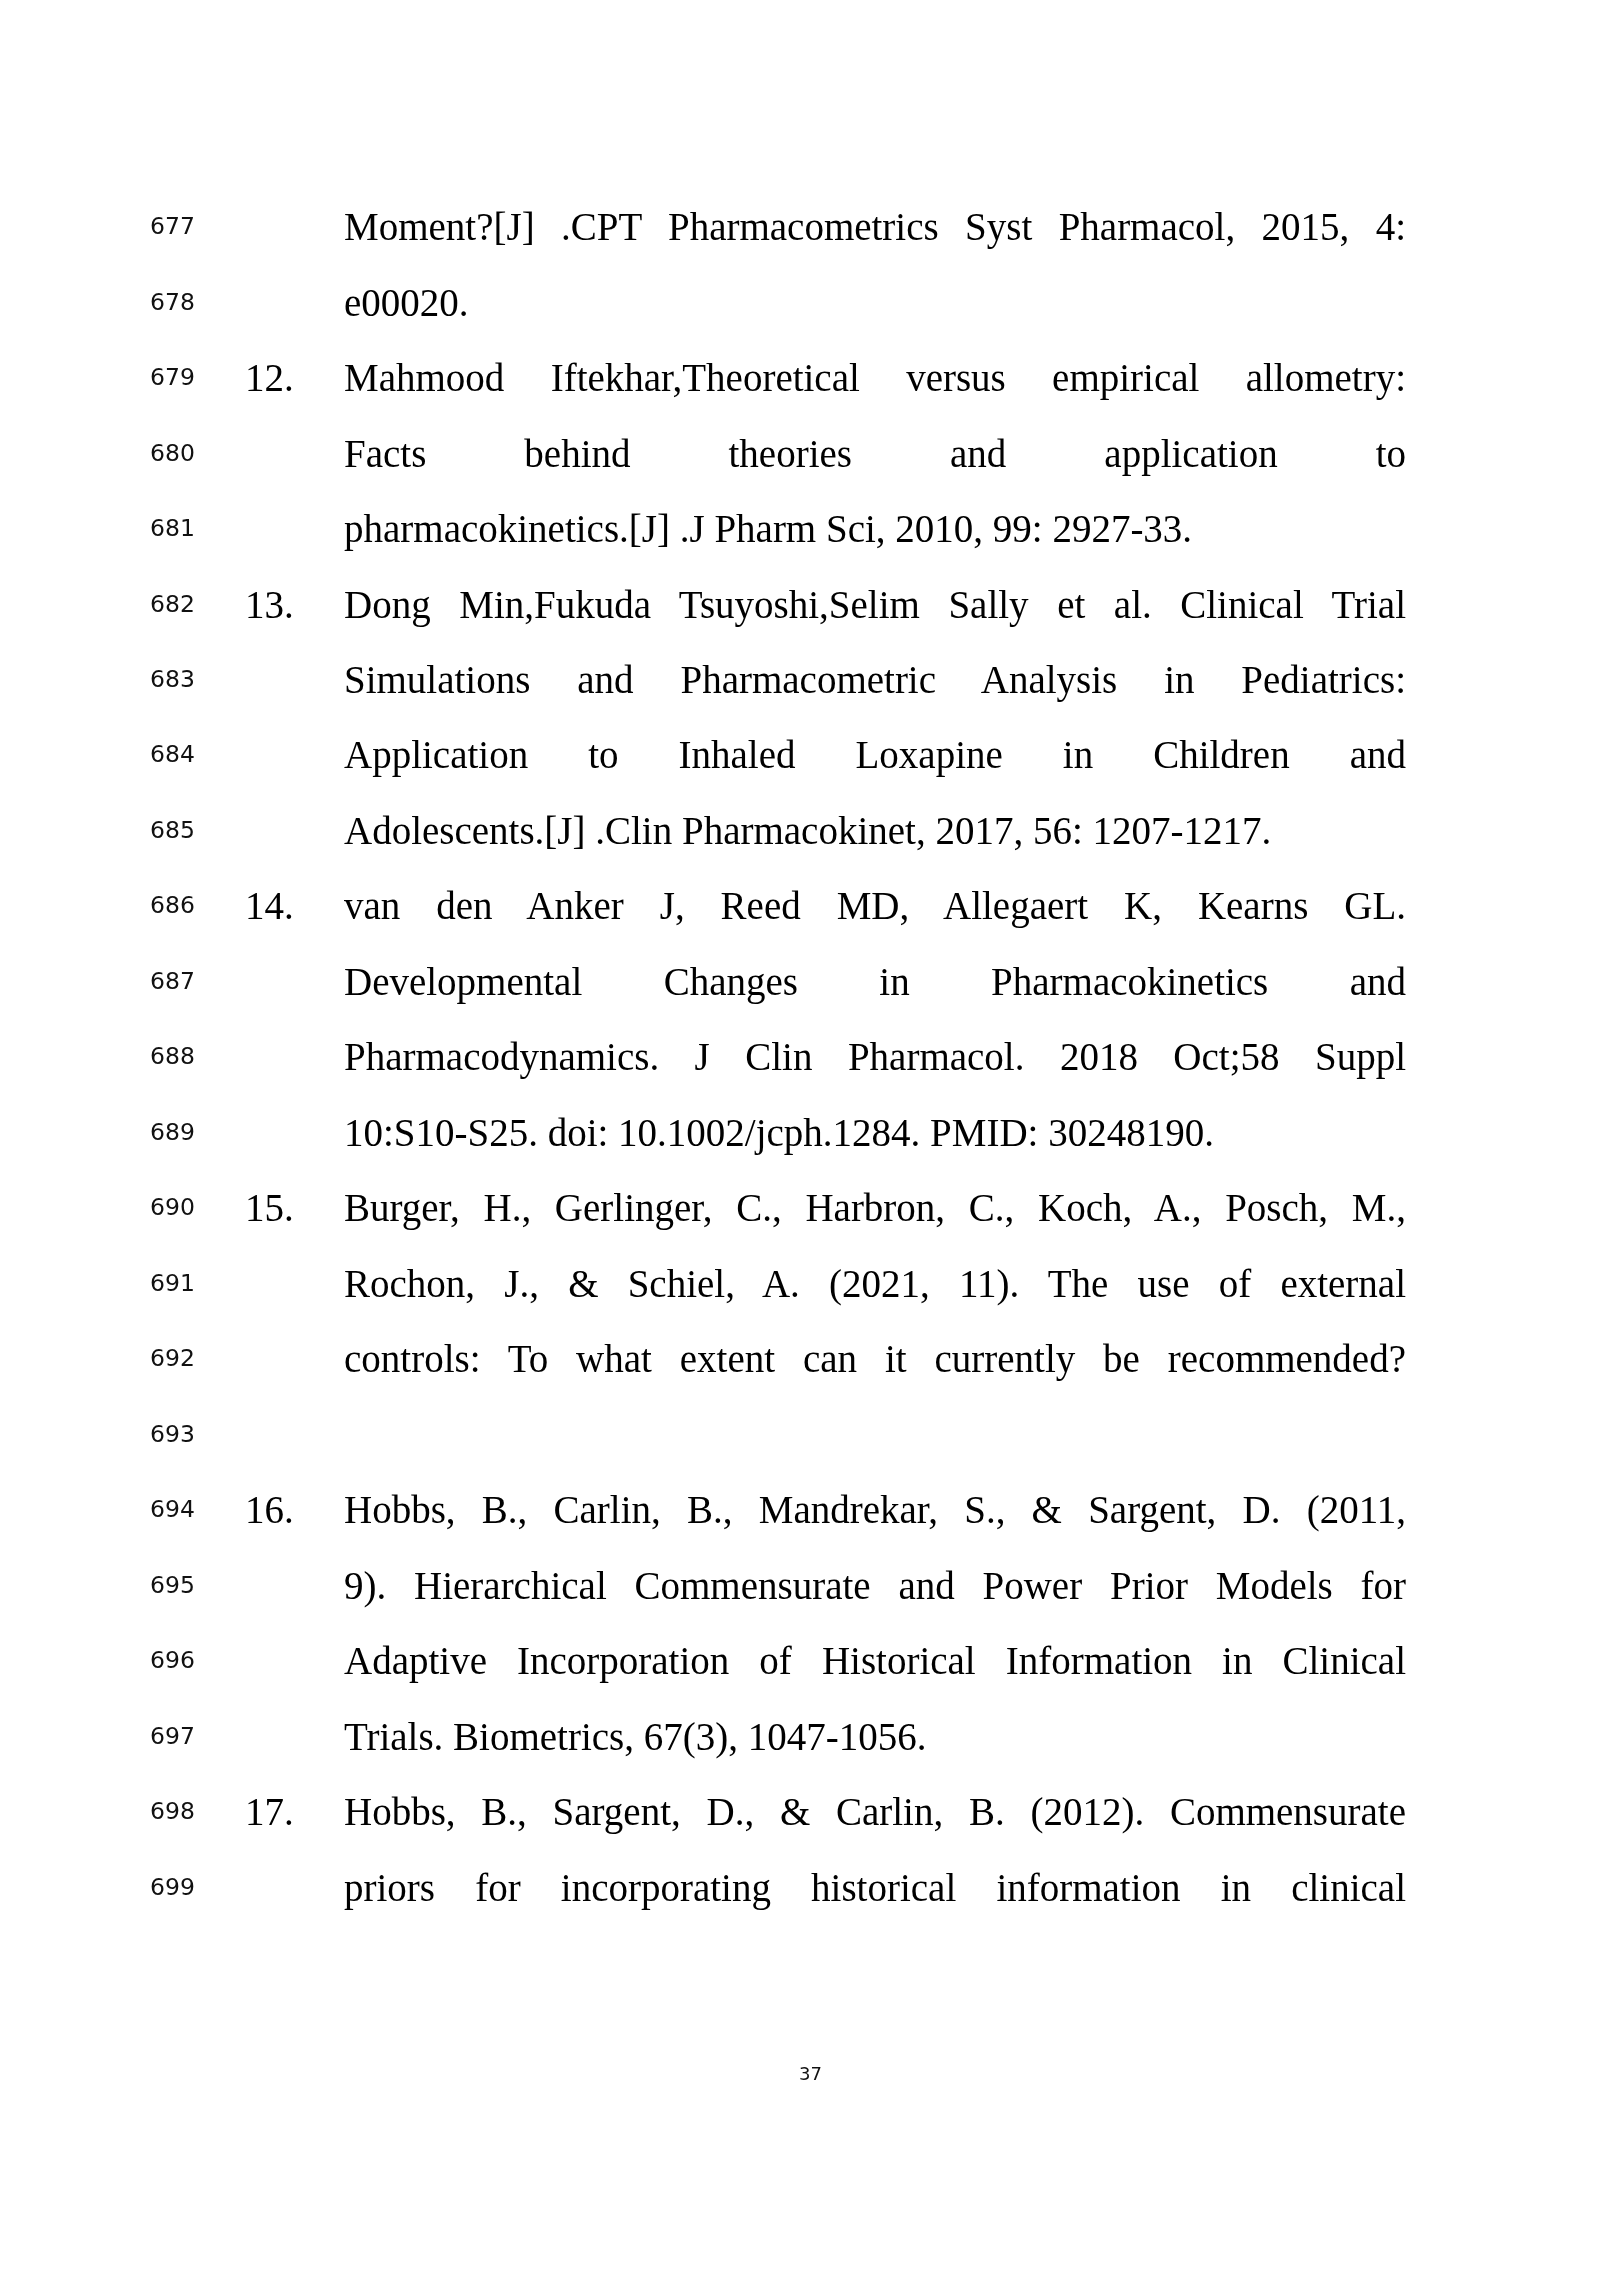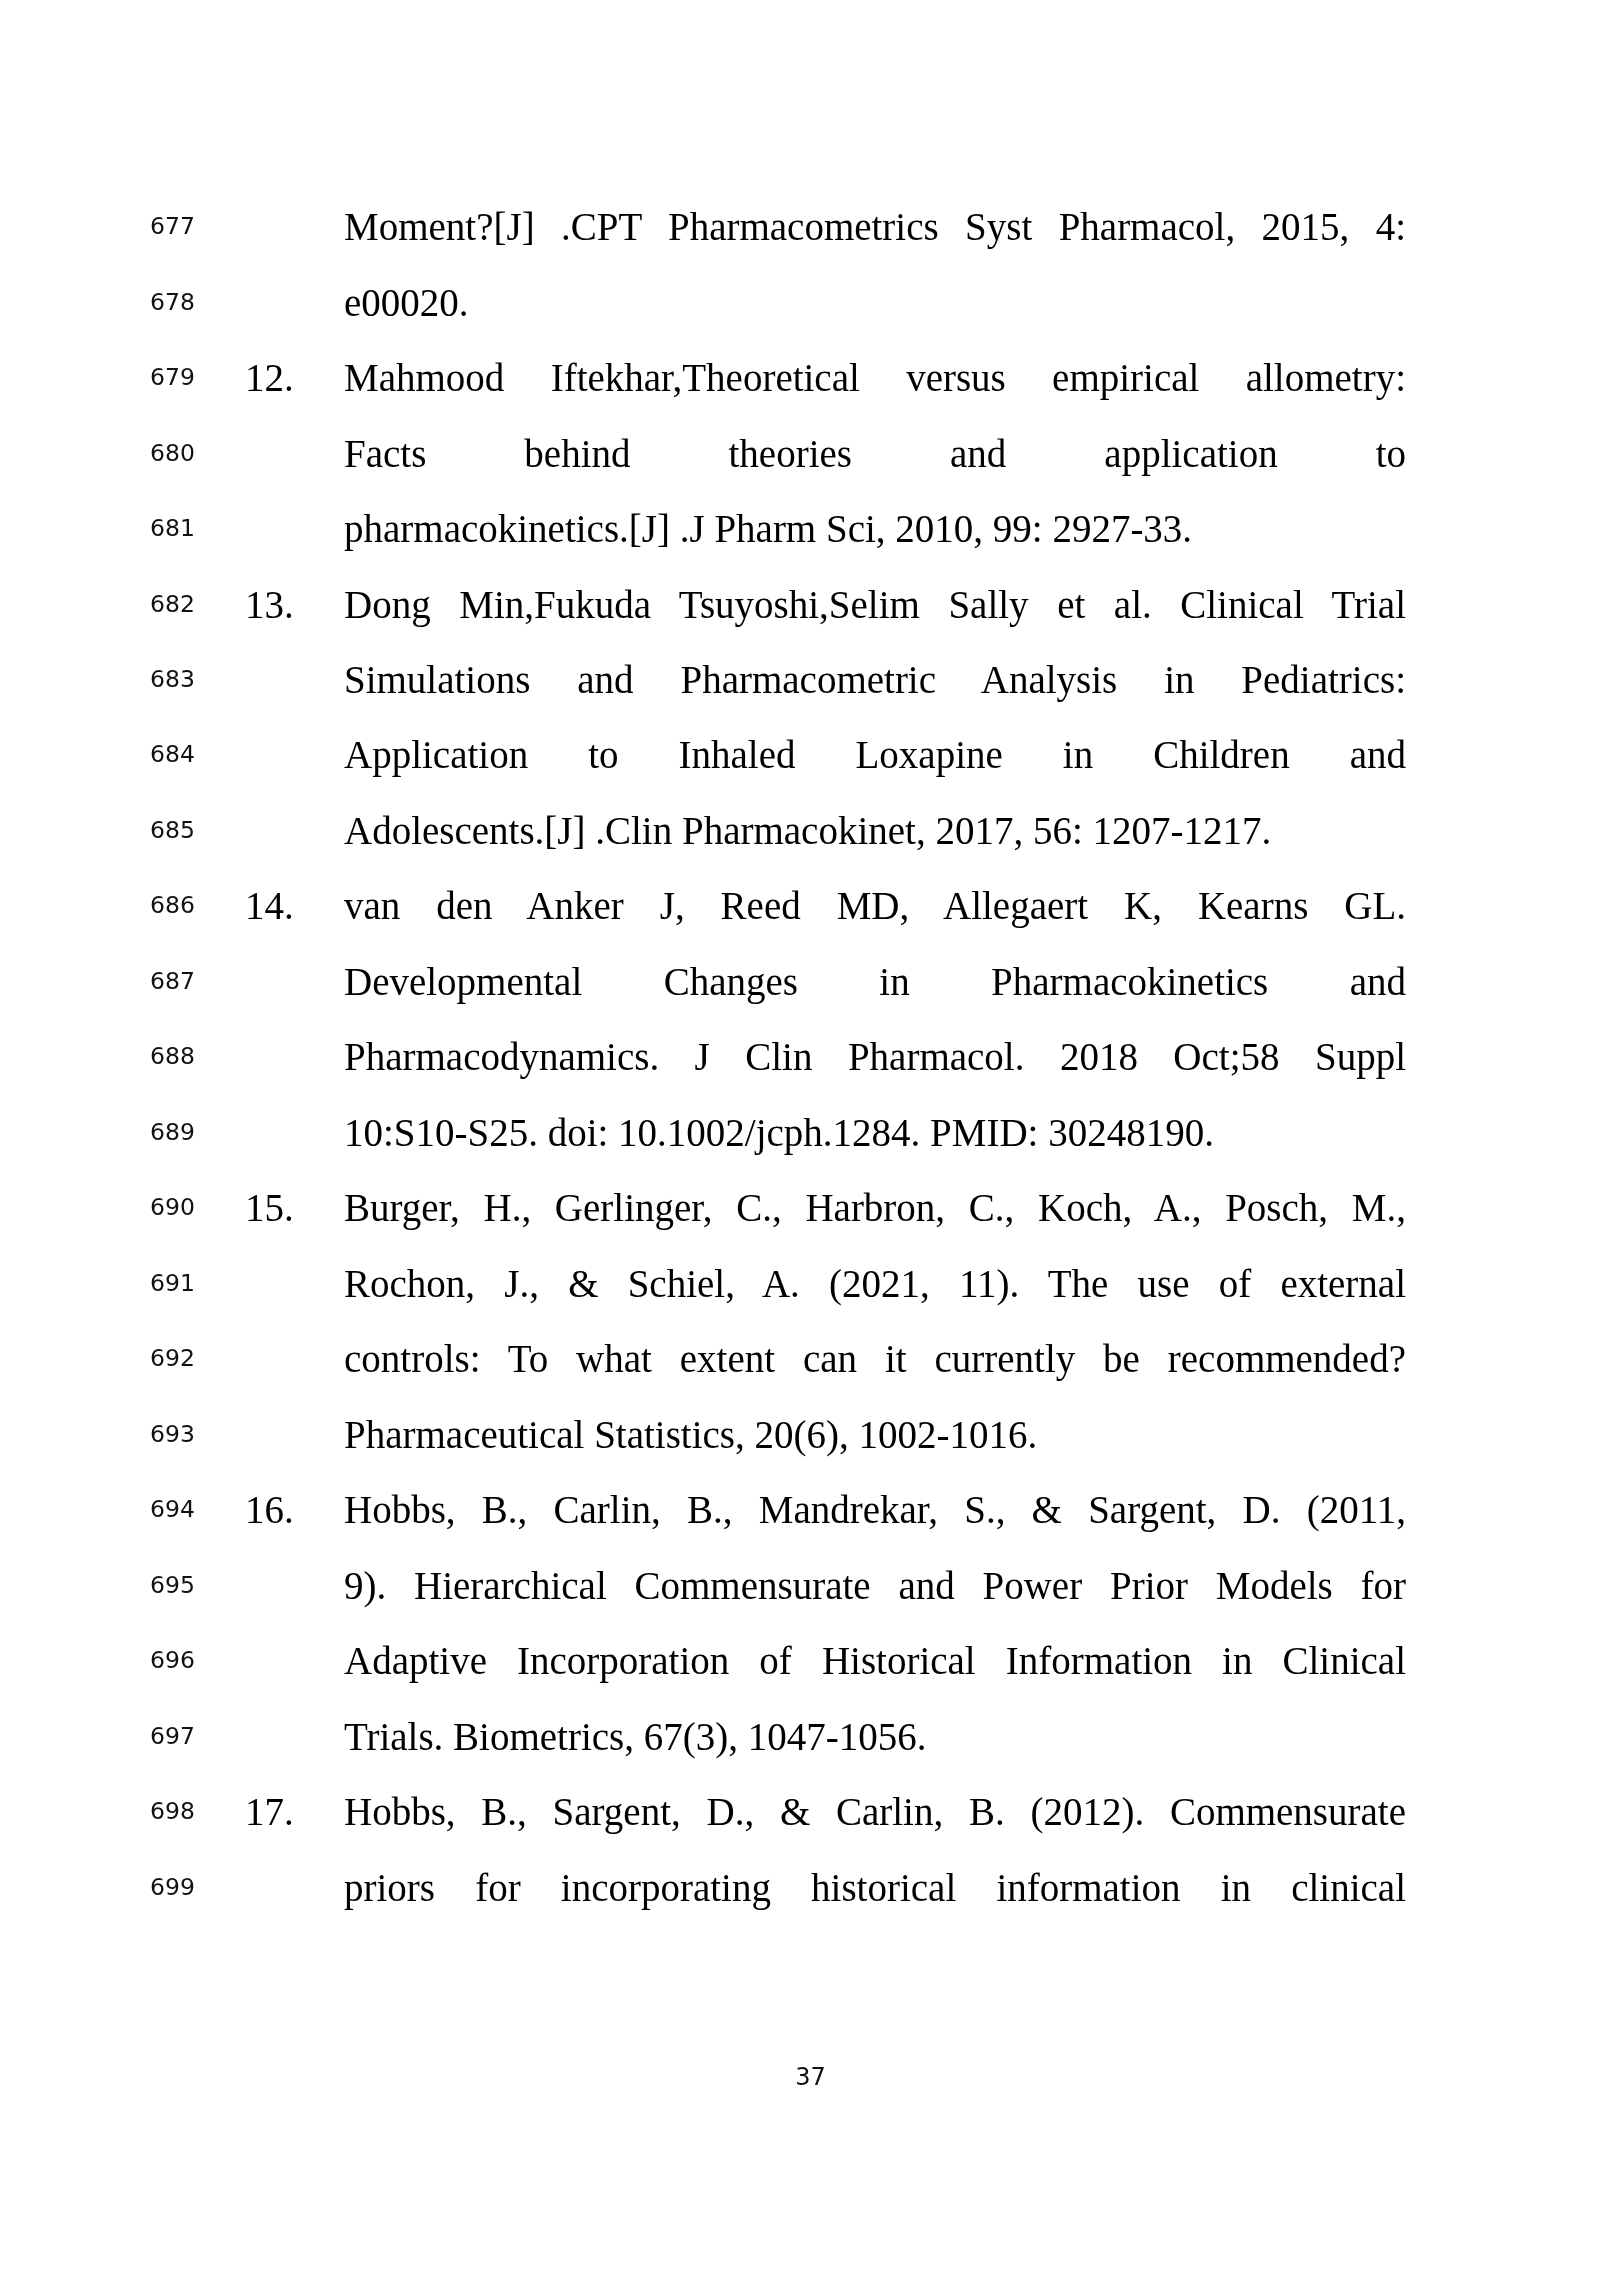--- a/index.html
+++ b/index.html
@@ -21,21 +21,21 @@
   .text {
     position: absolute; left: 324px; width: 1062px; top: 0;
     font-family: "Liberation Serif", serif; font-size: 39px; color: #000;
     line-height: 75px; white-space: nowrap; margin-left: 20px;
   }
   .text.justify {
     text-align: justify; text-align-last: justify; white-space: normal;
   }
   .pagenum {
     position: absolute; left: 0; width: 1621px; top: 2063px; text-align: center;
-    font-family: "DejaVu Sans", sans-serif; font-size: 24px; color: #111;
+    font-family: "DejaVu Sans", sans-serif; font-size: 18px; color: #111;
   }
 </style>
 </head>
 <body>
 
 <div class="page">
   <div id="lines">
       <div class="line" style="top: 189px;">
         <span class="lineno">677</span>
         <span class="text justify">Moment?[J] .CPT Pharmacometrics Syst Pharmacol, 2015, 4:</span>
@@ -99,21 +99,20 @@
       <div class="line" style="top: 1246px;">
         <span class="lineno">691</span>
         <span class="text justify">Rochon, J., &amp; Schiel, A. (2021, 11). The use of external</span>
       </div>
       <div class="line" style="top: 1321px;">
         <span class="lineno">692</span>
         <span class="text justify">controls: To what extent can it currently be recommended?</span>
       </div>
       <div class="line" style="top: 1397px;">
         <span class="lineno">693</span>
-        <span class="text">Pharmaceutical Statistics, 20(6), 1002-1016.</span>
       </div>
       <div class="line" style="top: 1472px; padding-left: 14px;">
         <span class="lineno">694</span>
         <span class="refnum">16.</span>
         <span class="text justify">Hobbs, B., Carlin, B., Mandrekar, S., &amp; Sargent, D. (2011,</span>
       </div>
       <div class="line" style="top: 1548px;">
         <span class="lineno">695</span>
         <span class="text justify">9). Hierarchical Commensurate and Power Prior Models for</span>
       </div>

